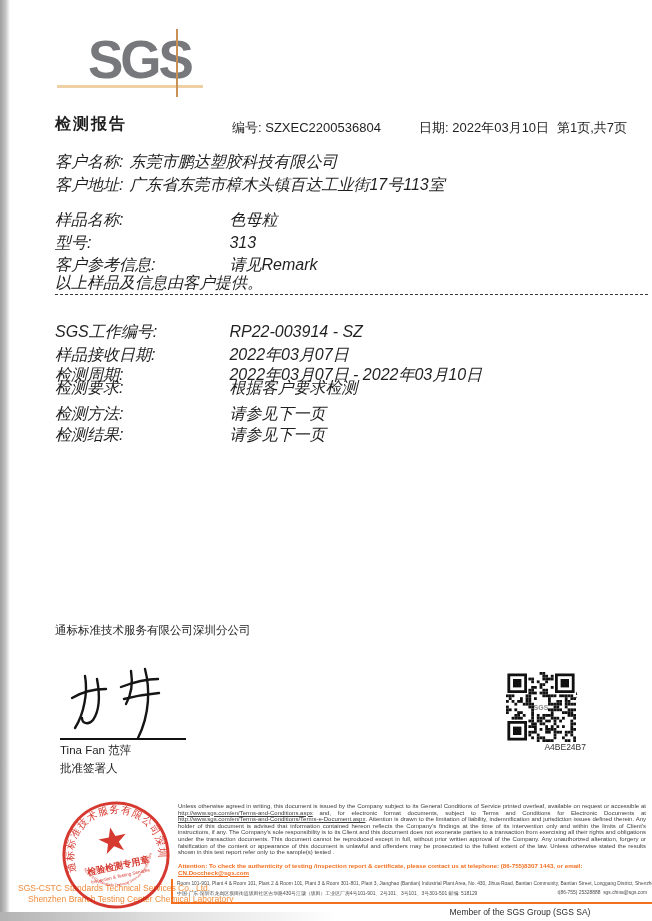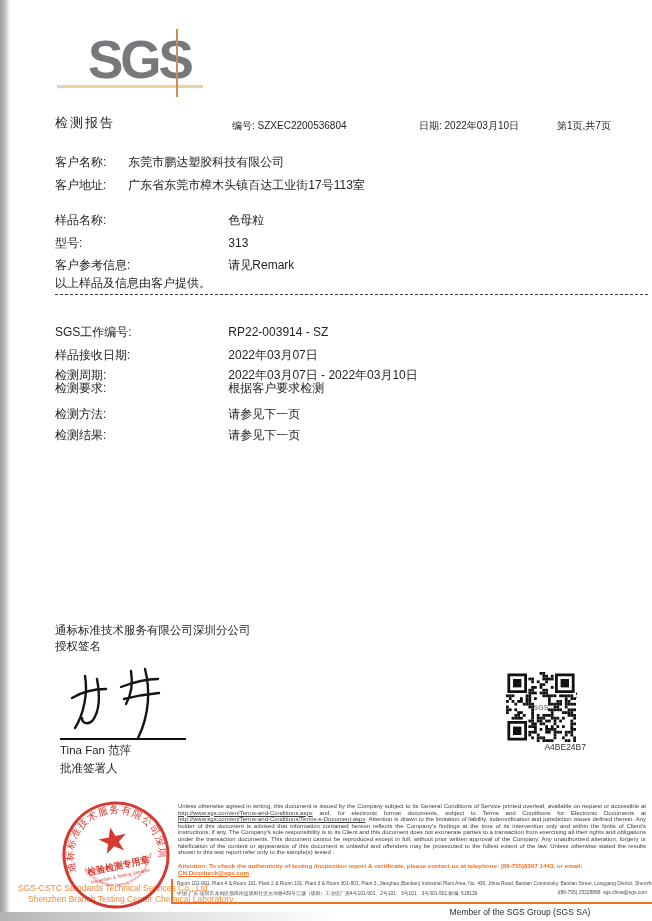--- a/index.html
+++ b/index.html
@@ -13,27 +13,27 @@
   #edge-left{left:0;top:0;width:10px;height:921px;
     background:linear-gradient(to right,#9f9f9f,#c4c4c4 55%,#ffffff);}
   #edge-bottom{left:0;top:912px;width:340px;height:9px;
     background:linear-gradient(to right,#b3b3b3,#dedede 45%,rgba(255,255,255,0));}
   
   #logo-text{left:88px;top:33px;font-size:53px;font-weight:700;color:#77787b;
     letter-spacing:-3px;line-height:1;}
   #logo-hline{left:57px;top:85px;width:146px;height:3px;background:#efcfa4;}
   #logo-vline{left:176px;top:29px;width:2px;height:68px;background:#c89055;}
   
-  .hdr{top:119px;font-size:10px;text-align:right;}
-  #report-title{left:55px;top:114px;font-size:13px;font-weight:400;letter-spacing:2px;text-align:right;}
+  .hdr{top:119px;font-size:13px;text-align:right;}
+  #report-title{left:55px;top:114px;font-size:16px;font-weight:700;letter-spacing:2px;text-align:right;}
   #hdr-no{left:232px;}
   #hdr-date{left:419px;}
   #hdr-page{left:557px;}
   
-  .row{left:55px;width:580px;font-size:12px;line-height:14px;}
+  .row{left:55px;width:580px;font-size:16px;line-height:14px;font-style:italic;}
   .row .lbl{display:inline-block;vertical-align:top;}
   .g1 .lbl{width:70px;}
   .g2 .lbl{width:170px;}
   .row .val{display:inline-block;vertical-align:top;max-width:390px;}
   #dash-sep{left:55px;top:294px;width:593px;border-top:1px dashed #3a3a3a;height:0;}
   #conclusion-val{line-height:15.6px;}
   
   #sig-company{left:55px;top:622px;font-size:11.5px;line-height:16px;}
   #sig-underline{left:60px;top:738px;width:126px;height:2px;background:#111;}
   #sig-name{left:60px;top:743px;font-size:11.5px;}
@@ -121,21 +121,20 @@
     <span class="lbl">检测结果:</span>
     <span class="val">请参见下一页</span>
   </div>
   <div class="abs row g2" style="top:407px">
     <span class="lbl">检测方法:</span>
     <span class="val">请参见下一页</span>
   </div>
 
   <div class="abs" id="sig-company">
     <div>通标标准技术服务有限公司深圳分公司</div>
-    <div>授权签名</div>
   </div>
   <svg class="abs" style="left:66px;top:662px" width="130" height="80" viewBox="0 0 130 80">
     <g fill="none" stroke="#151515" stroke-width="2.4" stroke-linecap="round">
       <path d="M6,36 C16,30 28,27 40,27"></path>
       <path d="M19,14 C22,30 18,52 9,66"></path>
       <path d="M31,17 C34,33 34,48 27,58 C23,63 16,62 16,56"></path>
       <path d="M55,25 C68,20 82,17 92,17"></path>
       <path d="M65,9 C67,21 65,33 60,42"></path>
       <path d="M79,7 C84,26 84,52 72,76"></path>
       <path d="M58,37 C70,34 82,32 93,31"></path>

